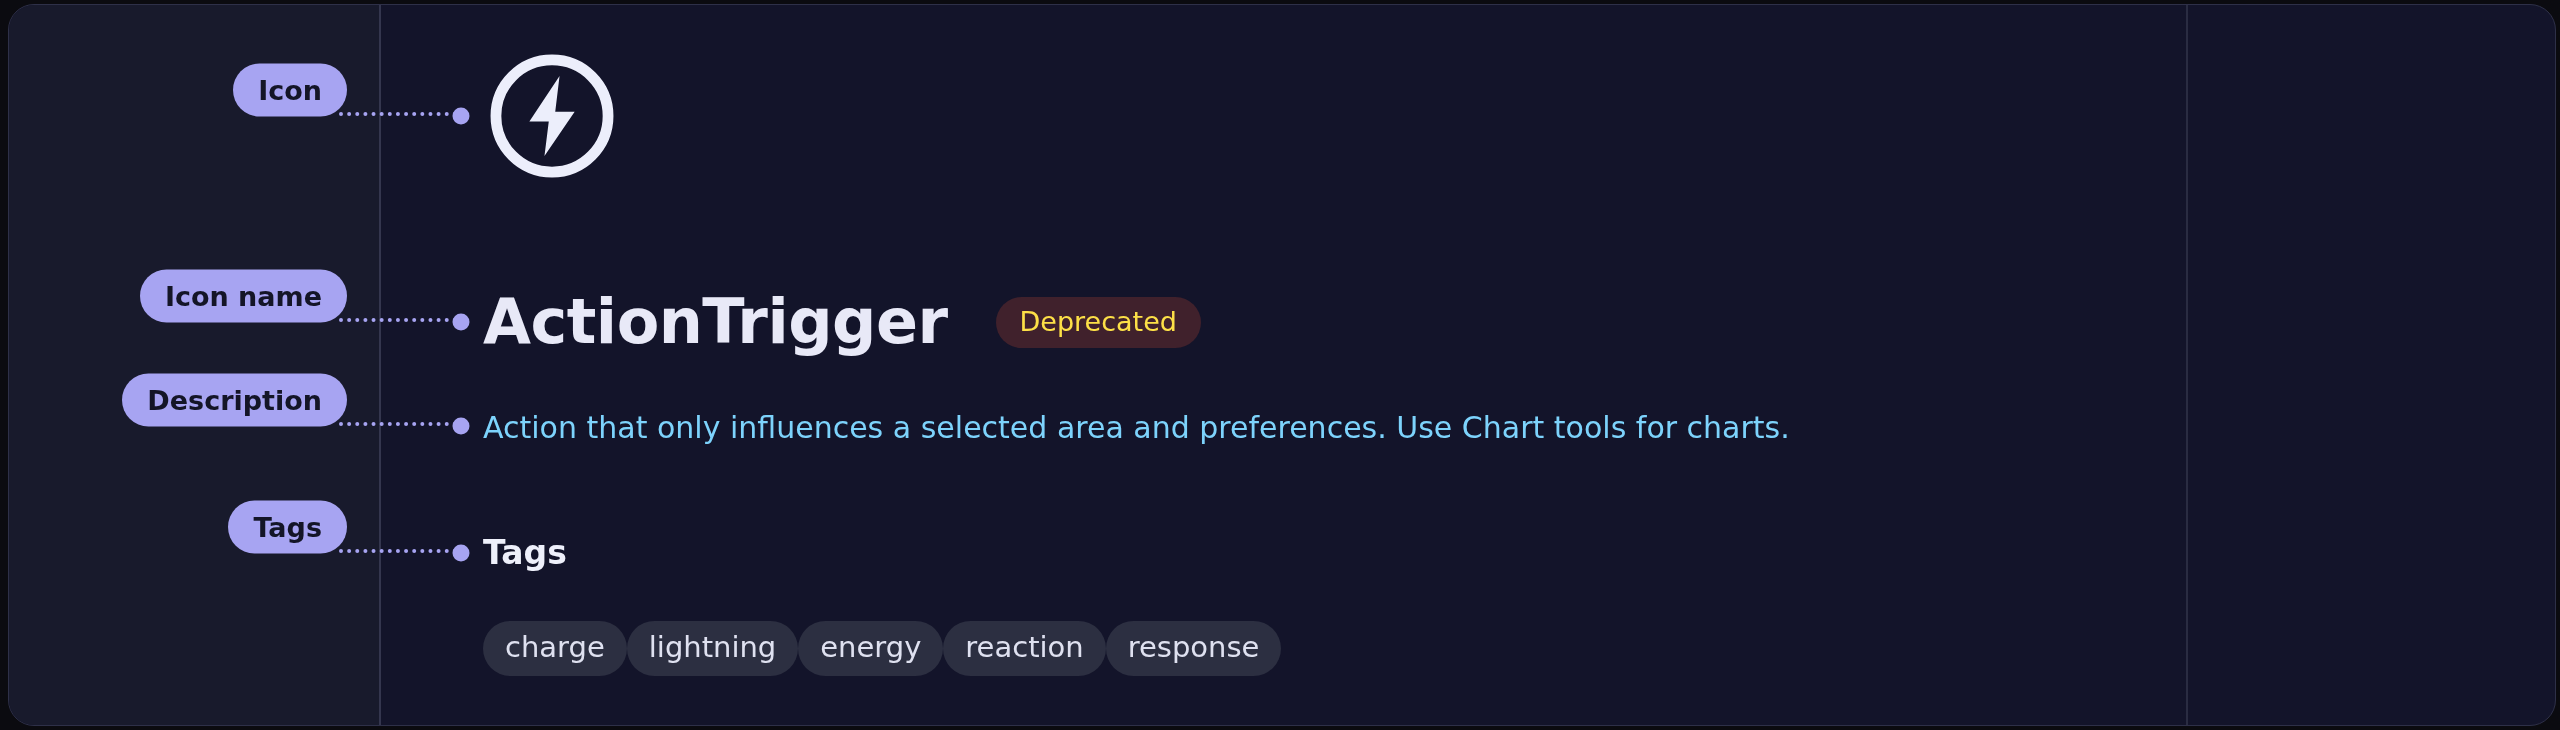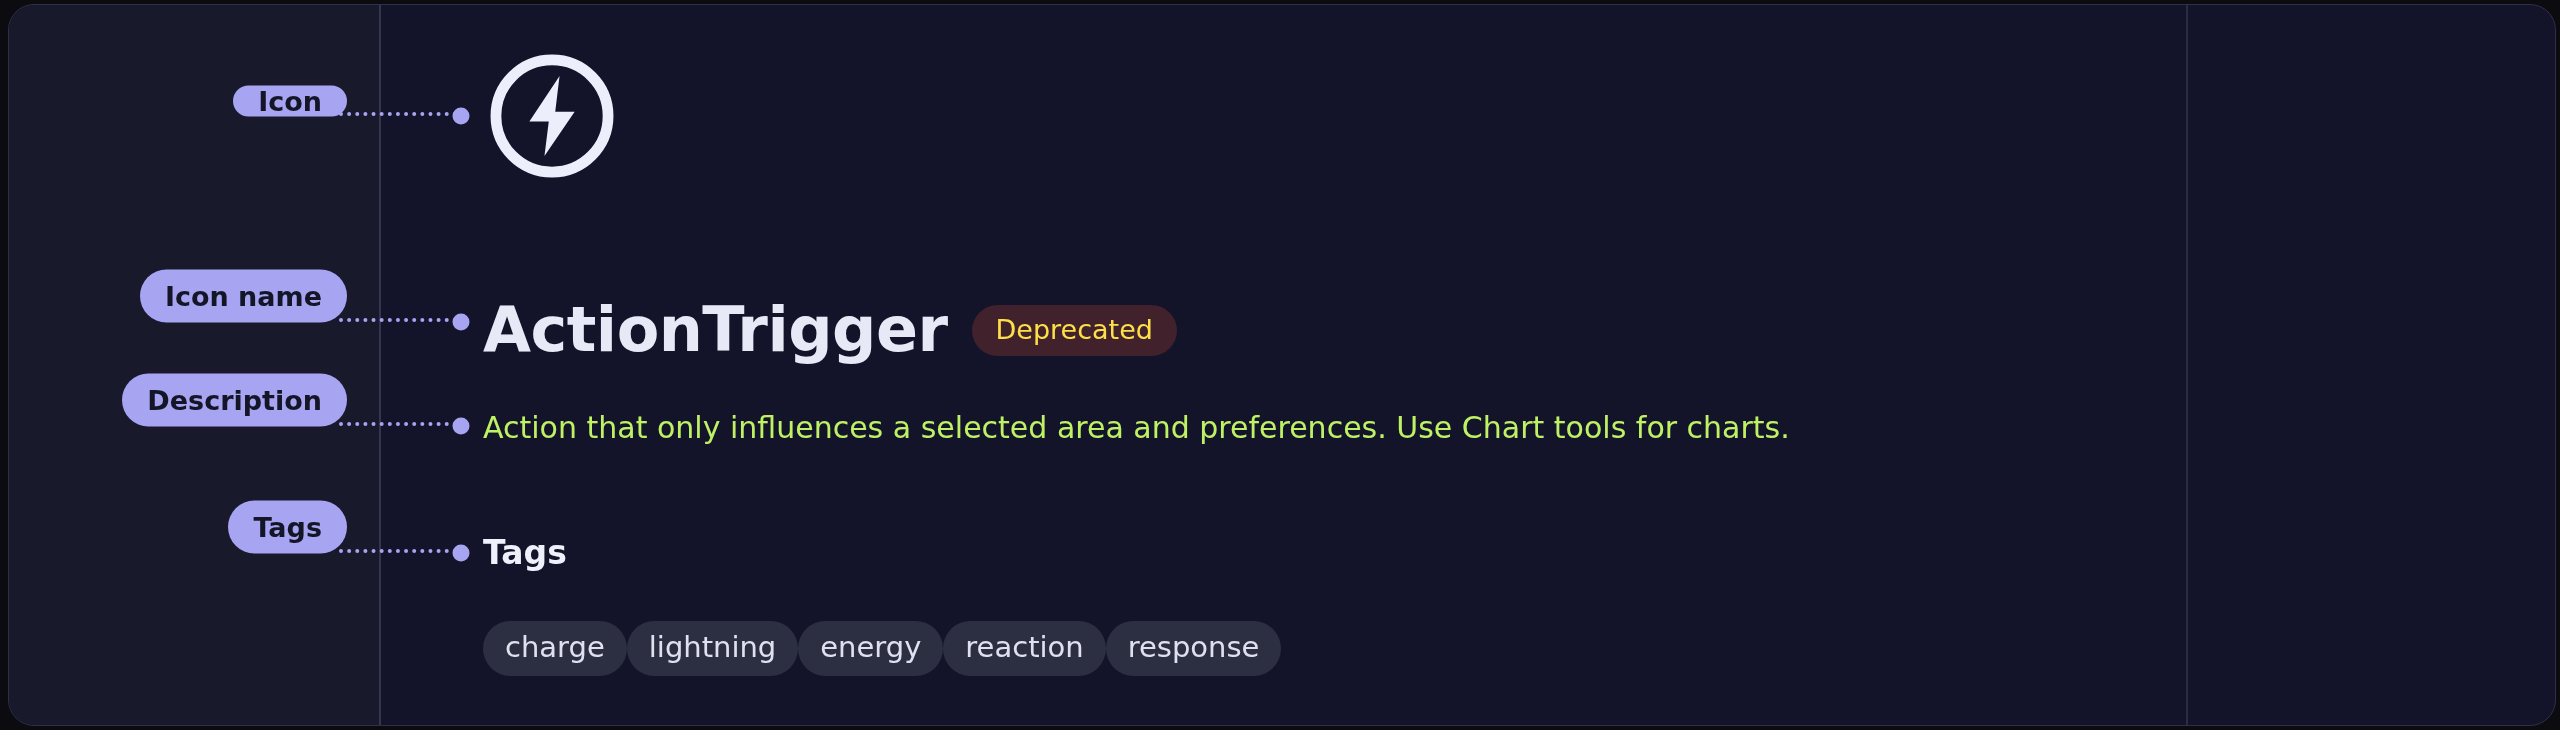--- a/index.html
+++ b/index.html
@@ -90,21 +90,21 @@
   .enddot {
     position: absolute;
     width: 17px;
     height: 17px;
     border-radius: 50%;
     background: #a7a4f2;
     transform: translate(-50%, -50%);
   }
 
   
-  #an-icon .annot-pill { right: 2222px; font-size: 27px; padding: 2px 25px; }
+  #an-icon .annot-pill { right: 2222px; font-size: 27px; padding: 13px 25px; }
   #an-name .annot-pill { right: 2222px; font-size: 27px; padding: 13px 25px; }
   #an-desc .annot-pill { right: 2222px; font-size: 27px; padding: 13px 25px; }
   #an-tags .annot-pill { right: 2222px; font-size: 27px; padding: 13px 25px; }
 
   
   .content {
     position: absolute;
     left: 474px;
     top: 0;
     width: 1700px;
@@ -121,22 +121,21 @@
   }
   .bolt-wrap svg { display: block; width: 138px; height: 138px; }
 
   
   .title-row {
     position: absolute;
     left: 0;
     top: 286px;
     display: flex;
     align-items: center;
-    gap: 24px;
-    margin-top: 8px;
+    gap: 48px;
   }
   .icon-title {
     font-size: 62px;
     font-weight: 700;
     color: #e8e9f7;
     letter-spacing: -0.5px;
     line-height: 1;
     white-space: nowrap;
     font-family: "DejaVu Sans", sans-serif;
   }
@@ -150,21 +149,21 @@
     white-space: nowrap;
     font-family: "DejaVu Sans", sans-serif;
   }
 
   
   .description {
     position: absolute;
     left: 0;
     top: 404px;
     font-size: 30px;
-    color: #bef264;
+    color: #7dd3fc;
     line-height: 1.25;
     white-space: nowrap;
     font-family: "DejaVu Sans", sans-serif;
   }
 
   
   .tags-heading {
     position: absolute;
     left: 0;
     top: 531px;

